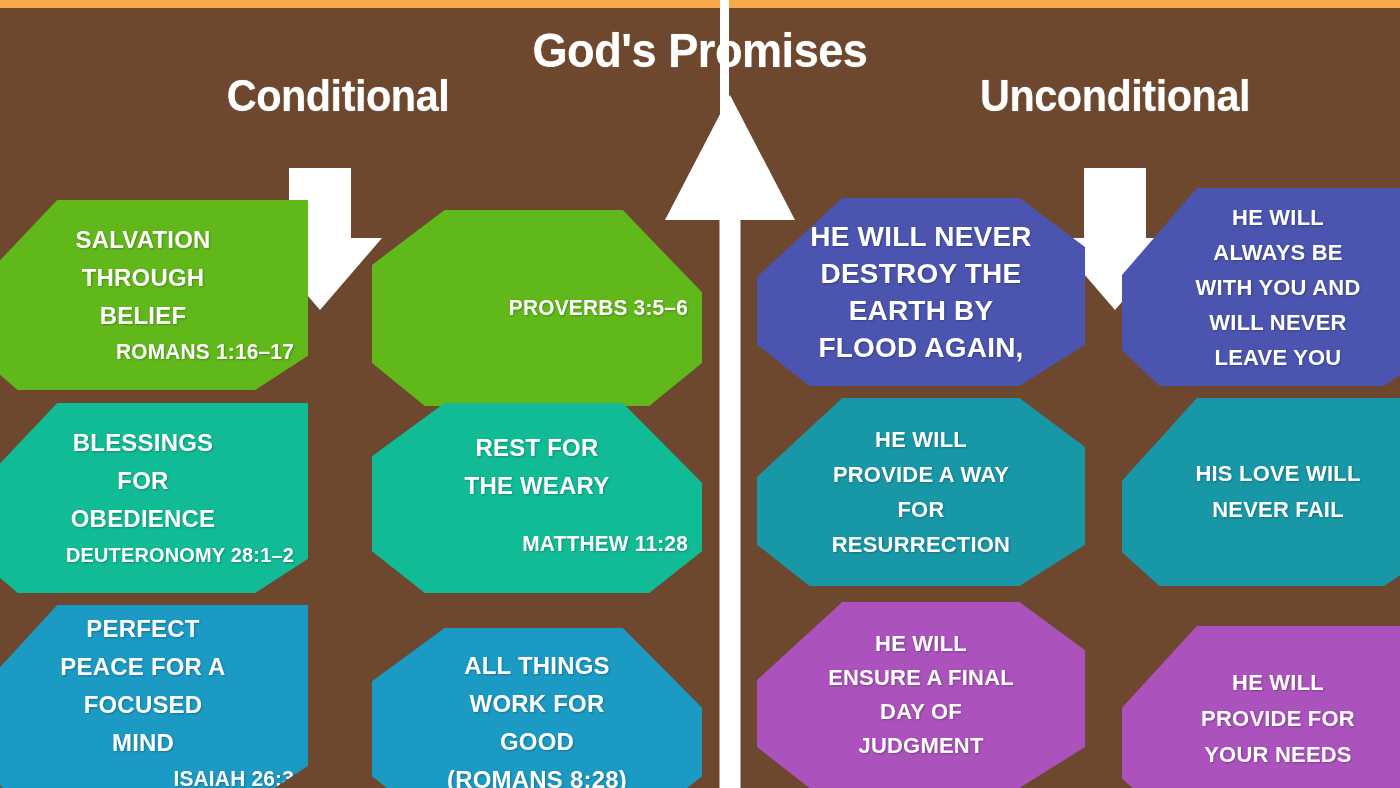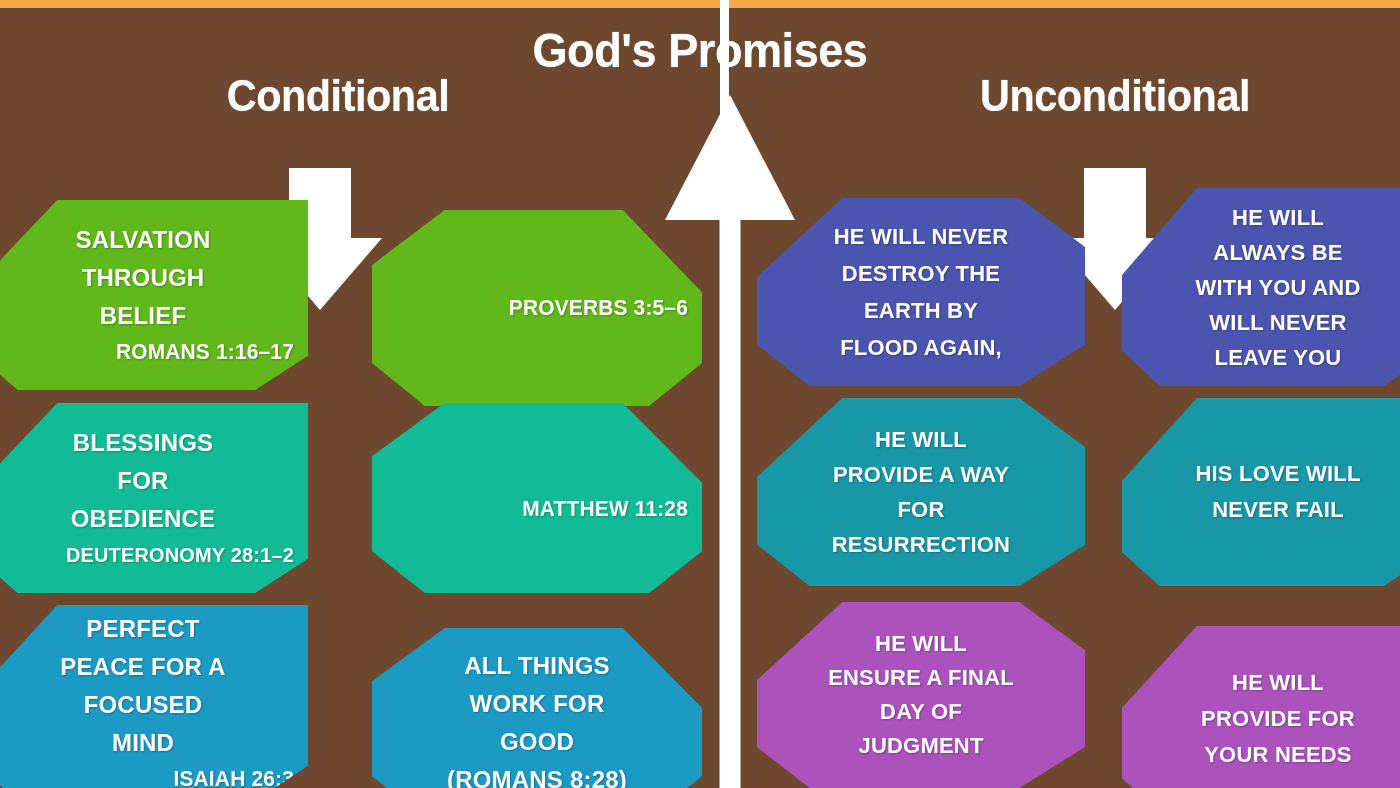--- a/index.html
+++ b/index.html
@@ -170,35 +170,36 @@
   <div class="promise shape-l" style="left:372px; top:210px; width:330px; height:196px; background:#61b81a;">
     <div class="pref al-r" style="transform-origin:right center;">PROVERBS 3:5–6</div>
   </div>
 
   <div class="promise shape-edge" style="left:-22px; top:403px; width:330px; height:190px; background:#11bb96;">
     <div class="ptext al-c">BLESSINGS<br>FOR<br>OBEDIENCE</div>
     <div class="pref al-r" style="transform-origin:right center; font-size:21px;">DEUTERONOMY 28:1–2</div>
   </div>
 
   <div class="promise shape-l" style="left:372px; top:403px; width:330px; height:190px; background:#11bb96;">
+    <div class="ptext al-c" style="margin-top:-6px;">REST FOR<br>THE WEARY</div>
     <div class="pref al-r" style="transform-origin:right center; margin-top:22px;">MATTHEW 11:28</div>
   </div>
 
   <div class="promise shape-edge" style="left:-22px; top:605px; width:330px; height:196px; background:#1b9ac4;">
     <div class="ptext al-c">PERFECT<br>PEACE FOR A<br>FOCUSED<br>MIND</div>
     <div class="pref al-r" style="transform-origin:right center;">ISAIAH 26:3</div>
   </div>
 
   <div class="promise shape-l" style="left:372px; top:628px; width:330px; height:190px; background:#1b9ac4;">
     <div class="ptext al-c">ALL THINGS<br>WORK FOR<br>GOOD<br>(ROMANS 8:28)</div>
     <div class="pref al-r" style="transform-origin:right center;"></div>
   </div>
 
   <div class="promise shape-r" style="left:757px; top:198px; width:328px; height:188px; background:#4b55b0;">
-    <div class="ptext al-c" style="font-size:22px; line-height:37px;">HE WILL NEVER<br>DESTROY THE<br>EARTH BY<br>FLOOD AGAIN,</div>
+    <div class="ptext al-c" style="font-size:28px; line-height:37px;">HE WILL NEVER<br>DESTROY THE<br>EARTH BY<br>FLOOD AGAIN,</div>
     <div class="pref al-r" style="transform-origin:right center;"></div>
   </div>
 
   <div class="promise shape-edge" style="left:1122px; top:188px; width:312px; height:198px; background:#4b55b0;">
     <div class="ptext al-c" style="font-size:22px; line-height:35px;">HE WILL<br>ALWAYS BE<br>WITH YOU AND<br>WILL NEVER<br>LEAVE YOU</div>
     <div class="pref al-r" style="transform-origin:right center;"></div>
   </div>
 
   <div class="promise shape-r" style="left:757px; top:398px; width:328px; height:188px; background:#1897a6;">
     <div class="ptext al-c" style="font-size:22px; line-height:35px;">HE WILL<br>PROVIDE A WAY<br>FOR<br>RESURRECTION</div>

